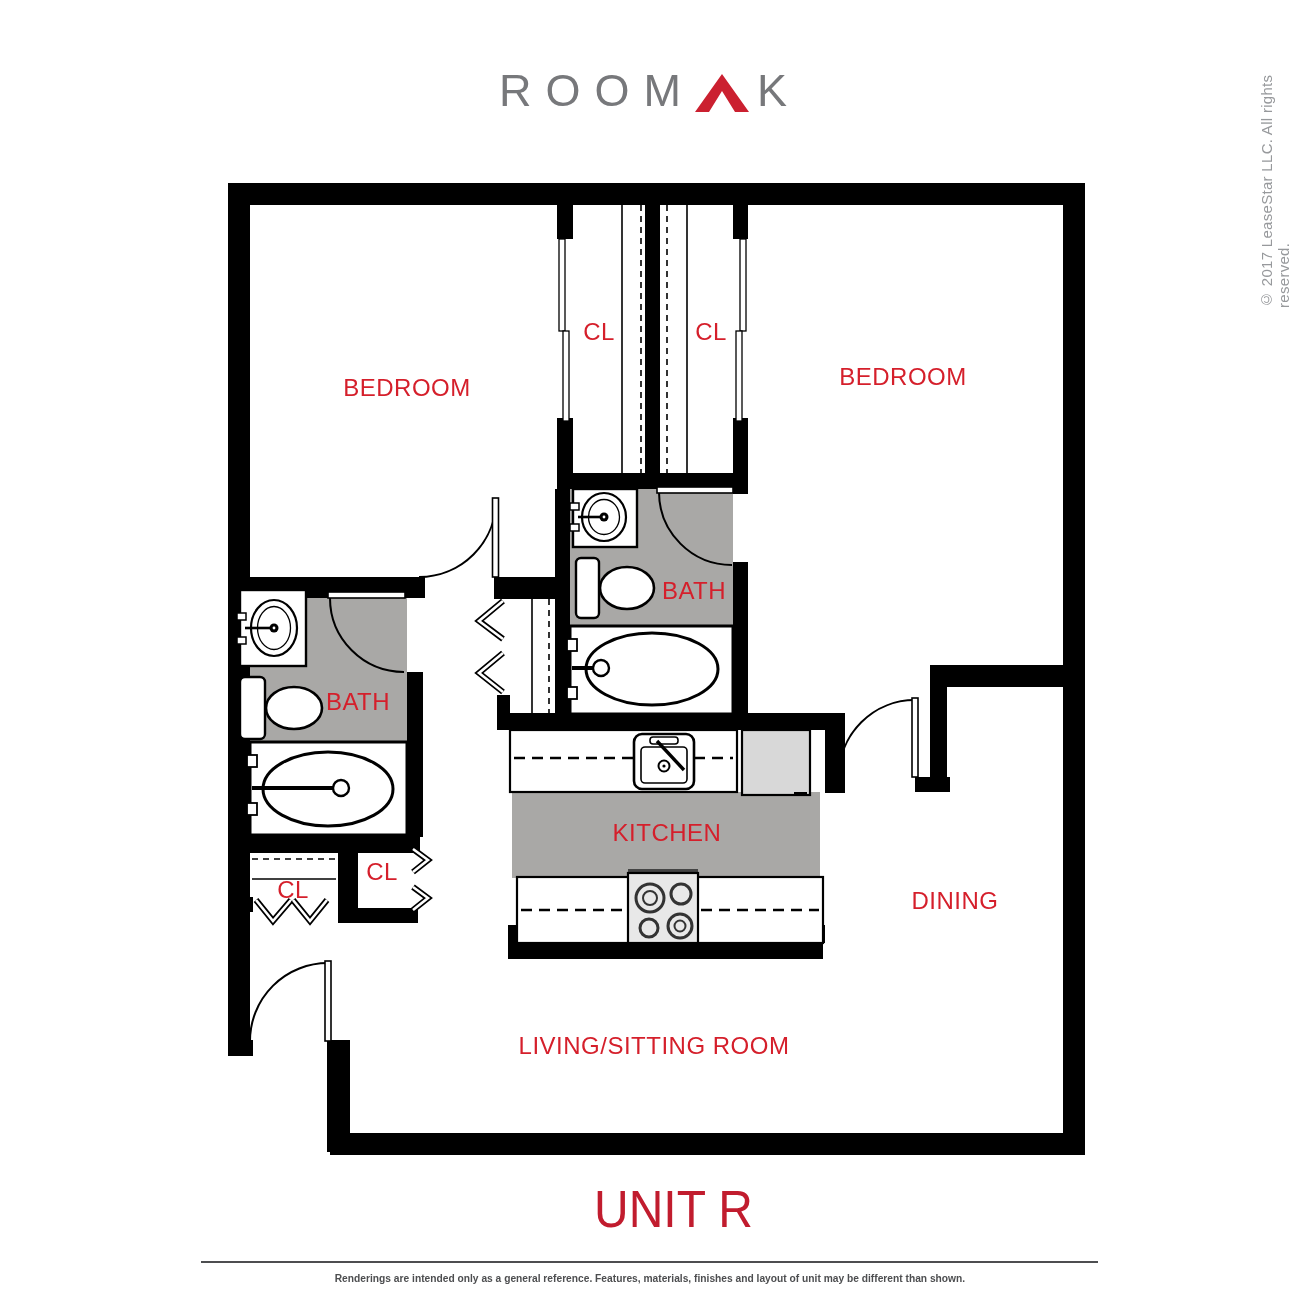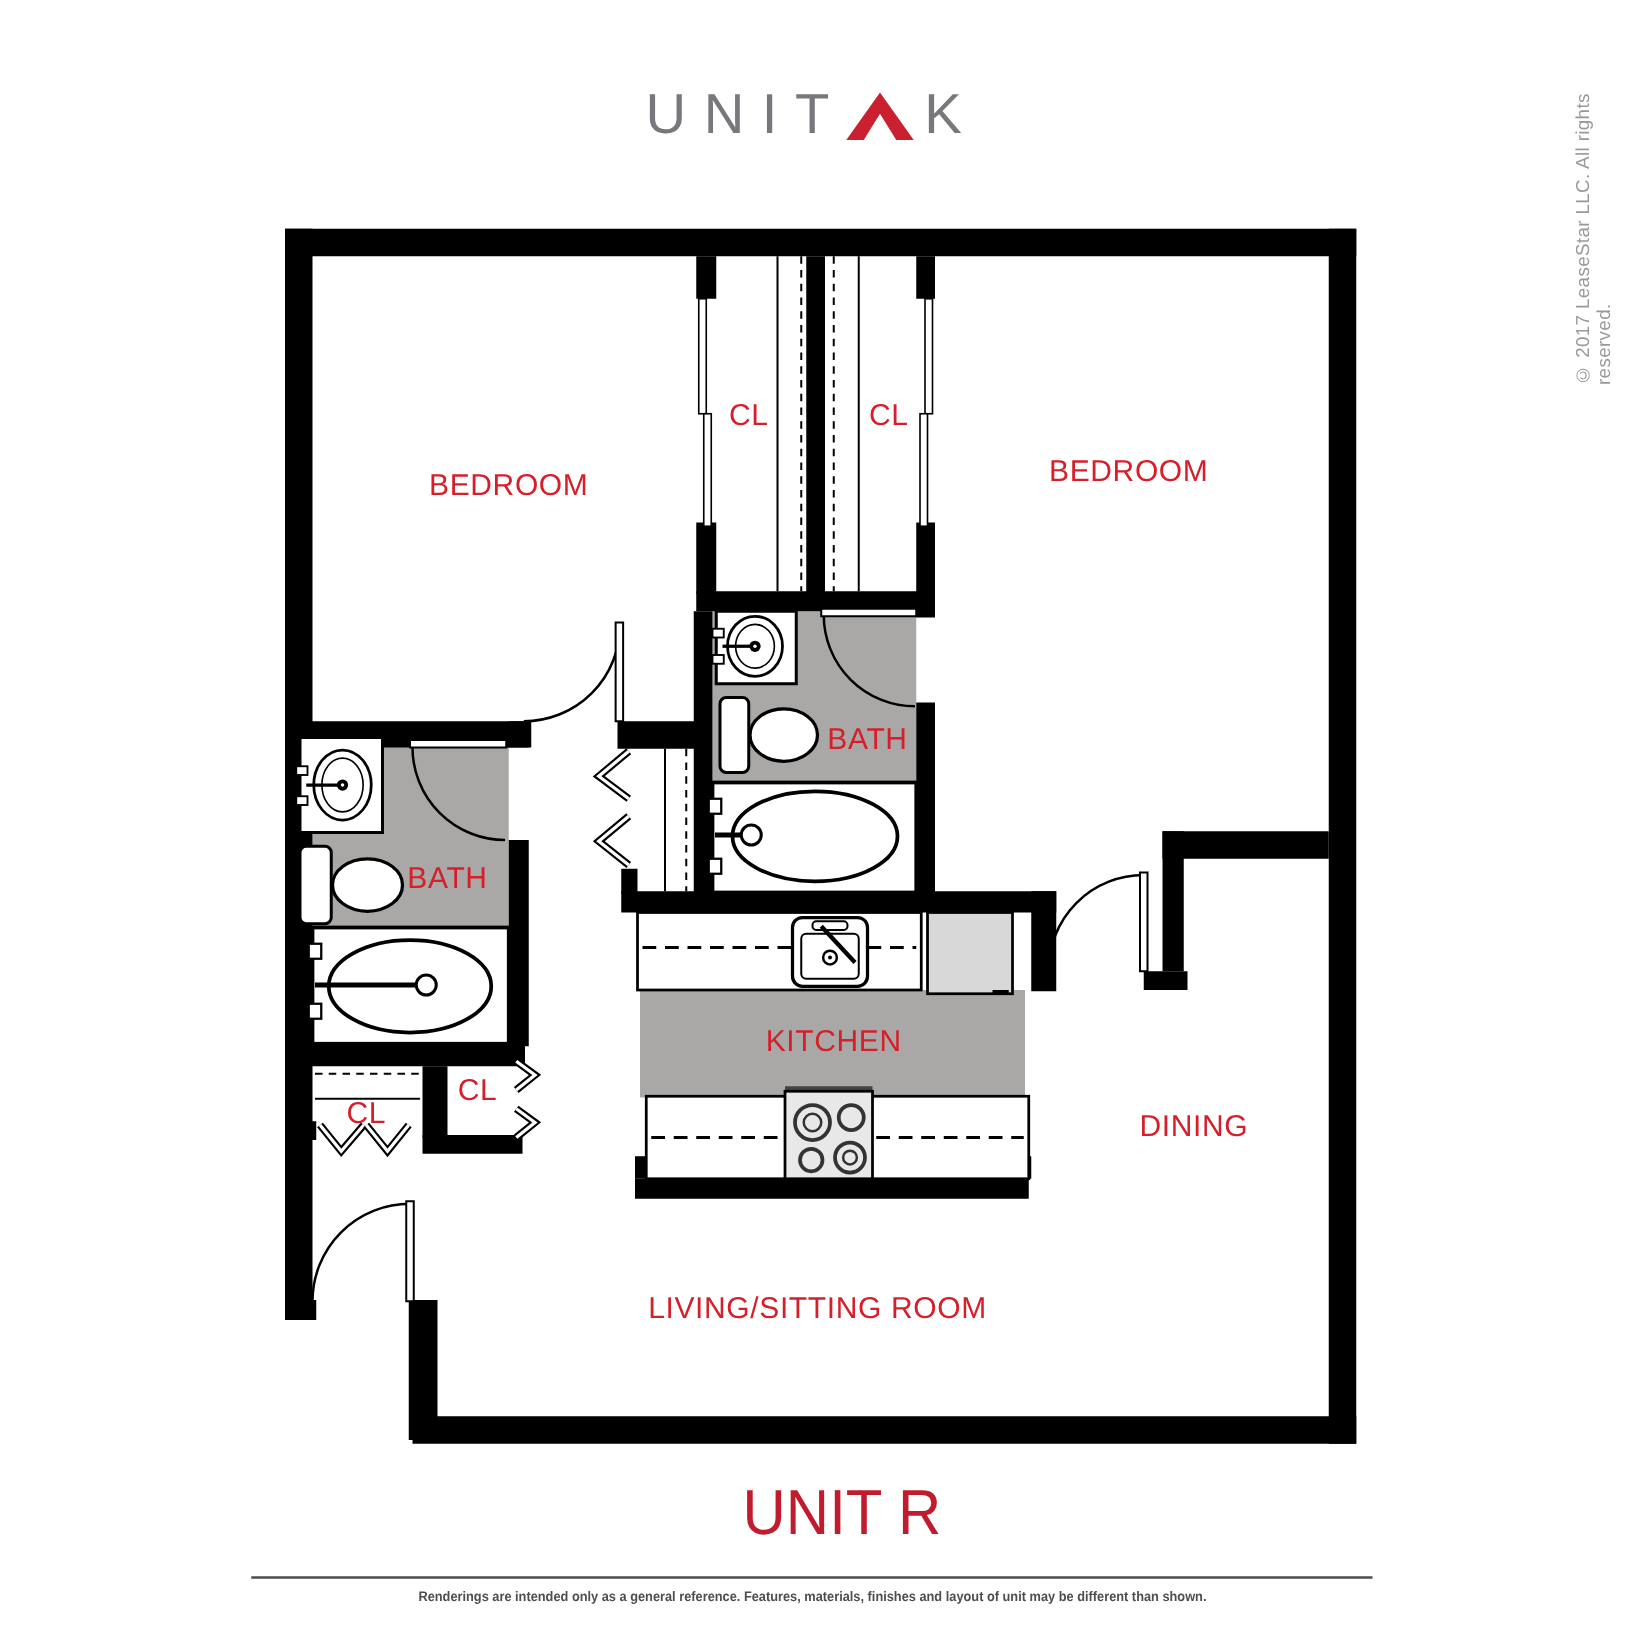--- a/index.html
+++ b/index.html
@@ -42,21 +42,21 @@
   .cdash{stroke:#000000;stroke-width:1.6;stroke-dasharray:6 5;fill:none;}
   .bifold-b{fill:none;stroke:#000000;stroke-width:6;}
   .bifold-w{fill:none;stroke:#ffffff;stroke-width:2.6;}
 </style>
 </head>
 <body>
 
 <div class="canvas">
 
   <div class="logo">
-    <span class="ltr">UNIT</span>
+    <span class="ltr">ROOM</span>
       <svg class="peak" viewBox="0 0 54 38">
         <polygon points="0,38 27,0 54,38 40,38 27,17 14,38" fill="var(--peak-red)"></polygon>
       </svg>
       <span class="ltr">K</span>
   </div>
 
   <div class="copyright">© 2017 LeaseStar LLC. All rights reserved.</div>
 
   <svg class="plan-svg" width="1300" height="1300" viewBox="0 0 1300 1300">
 

